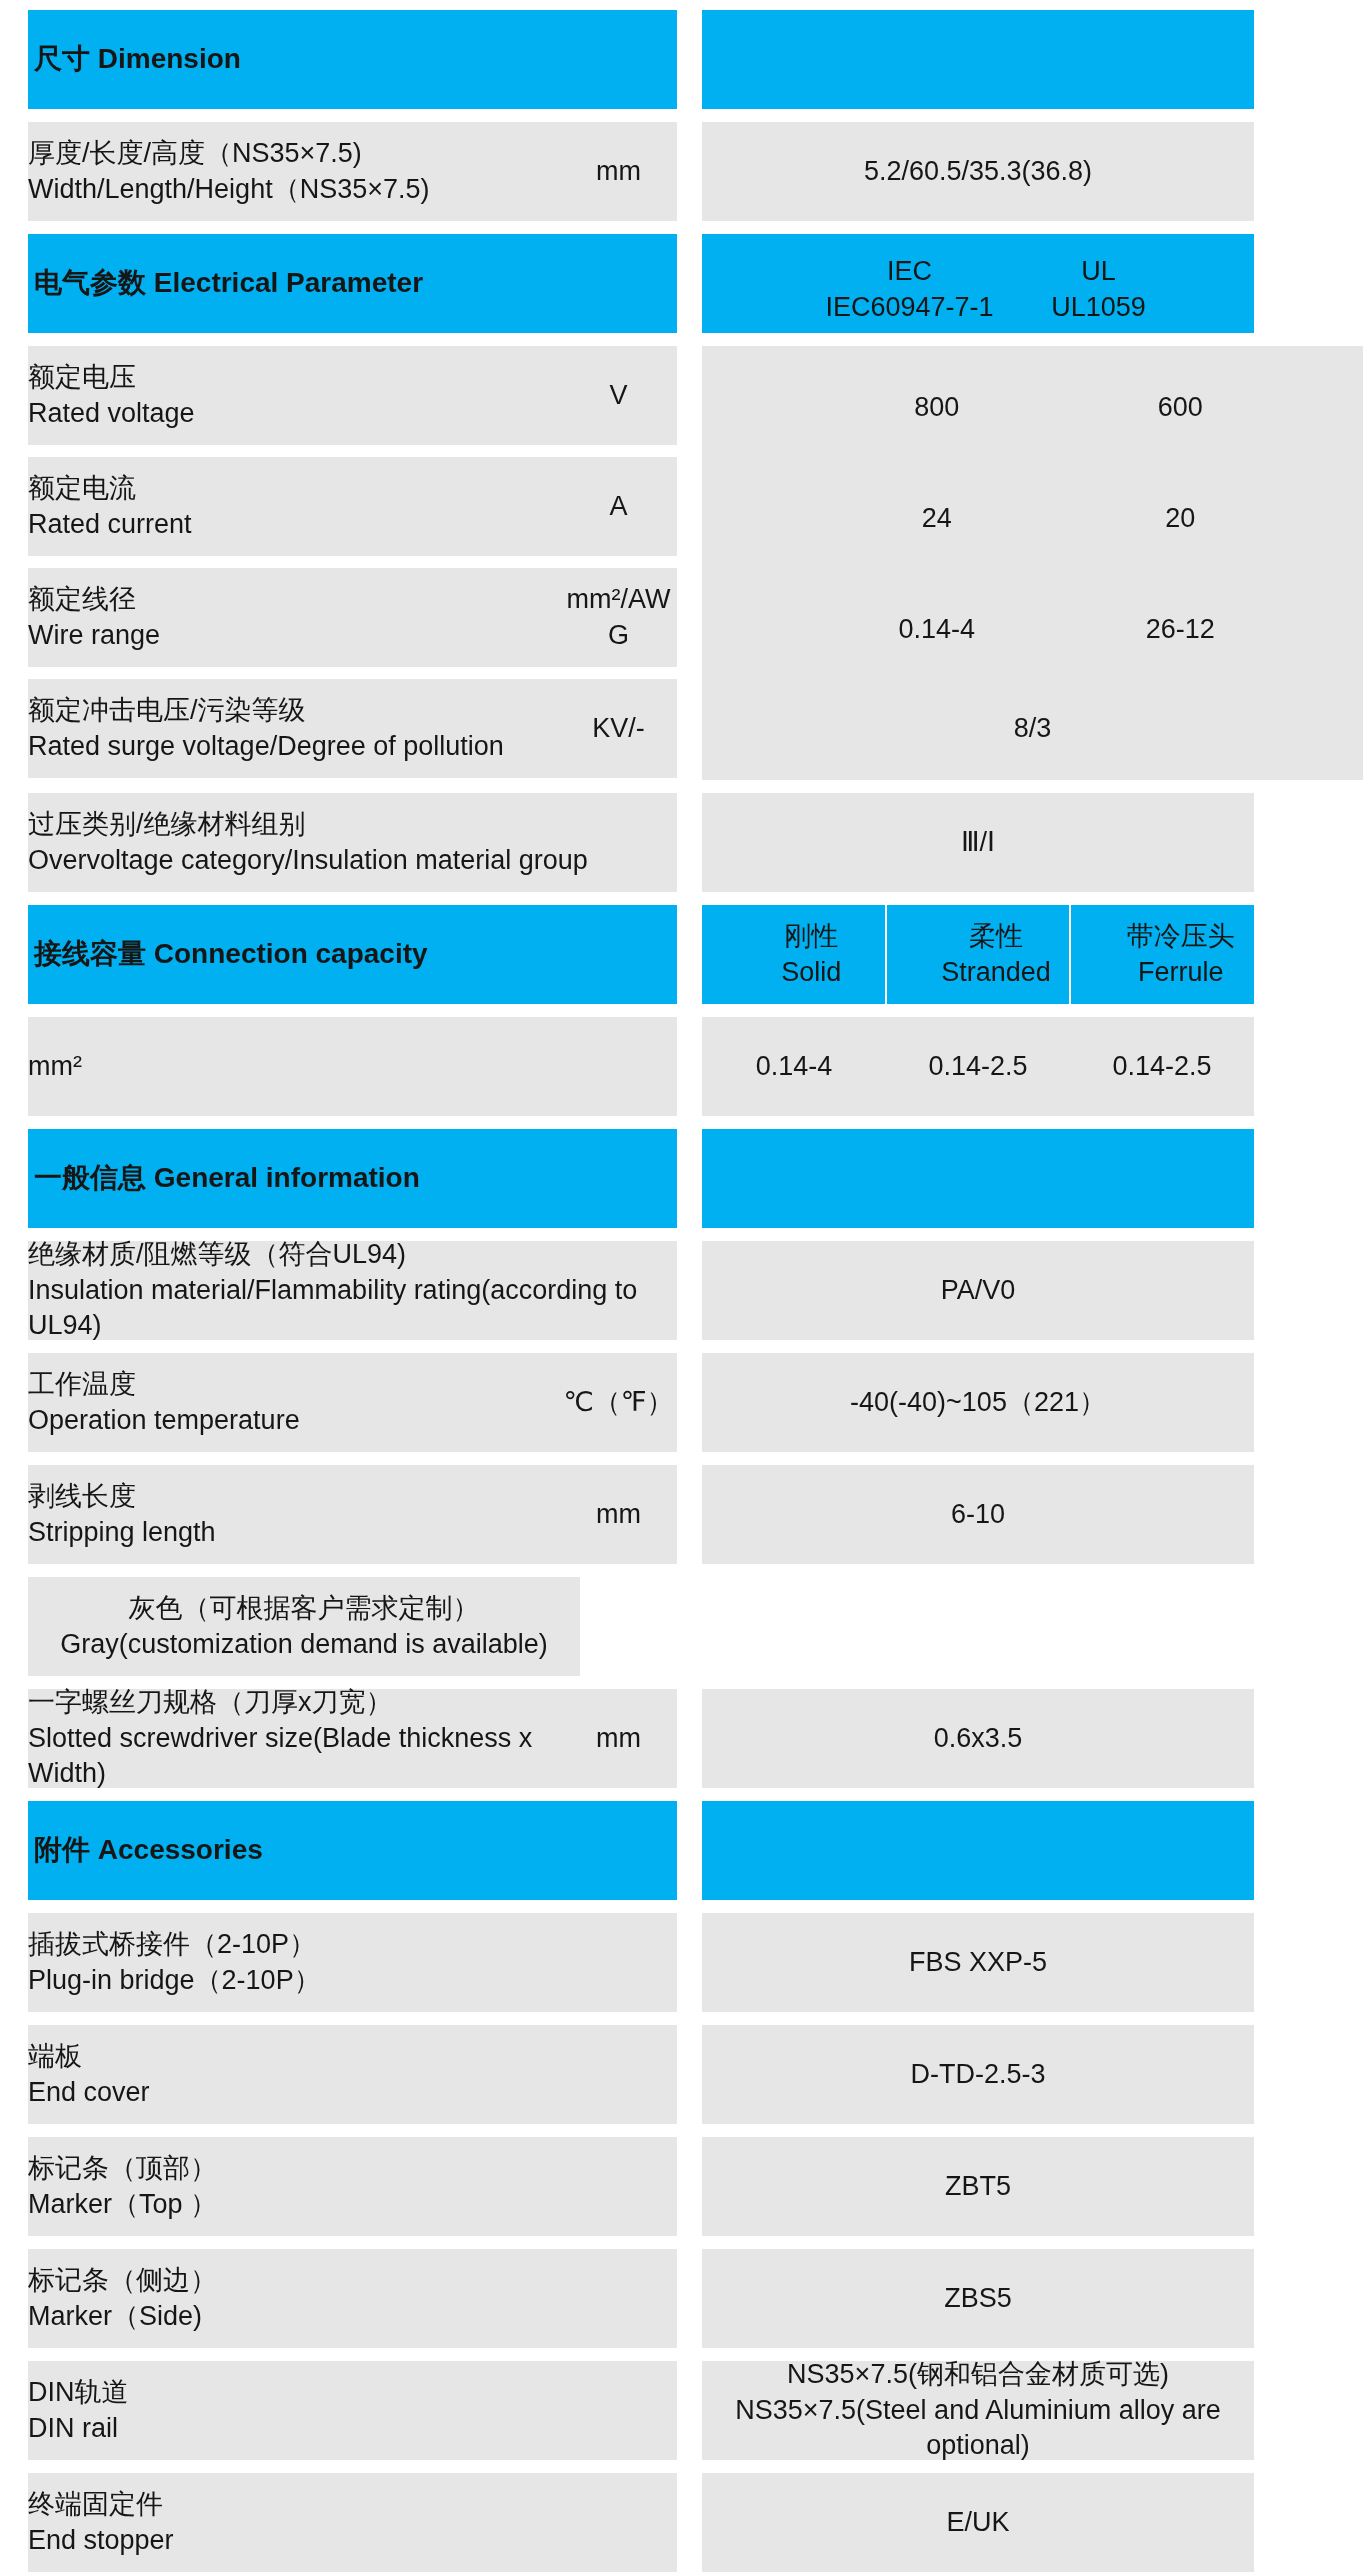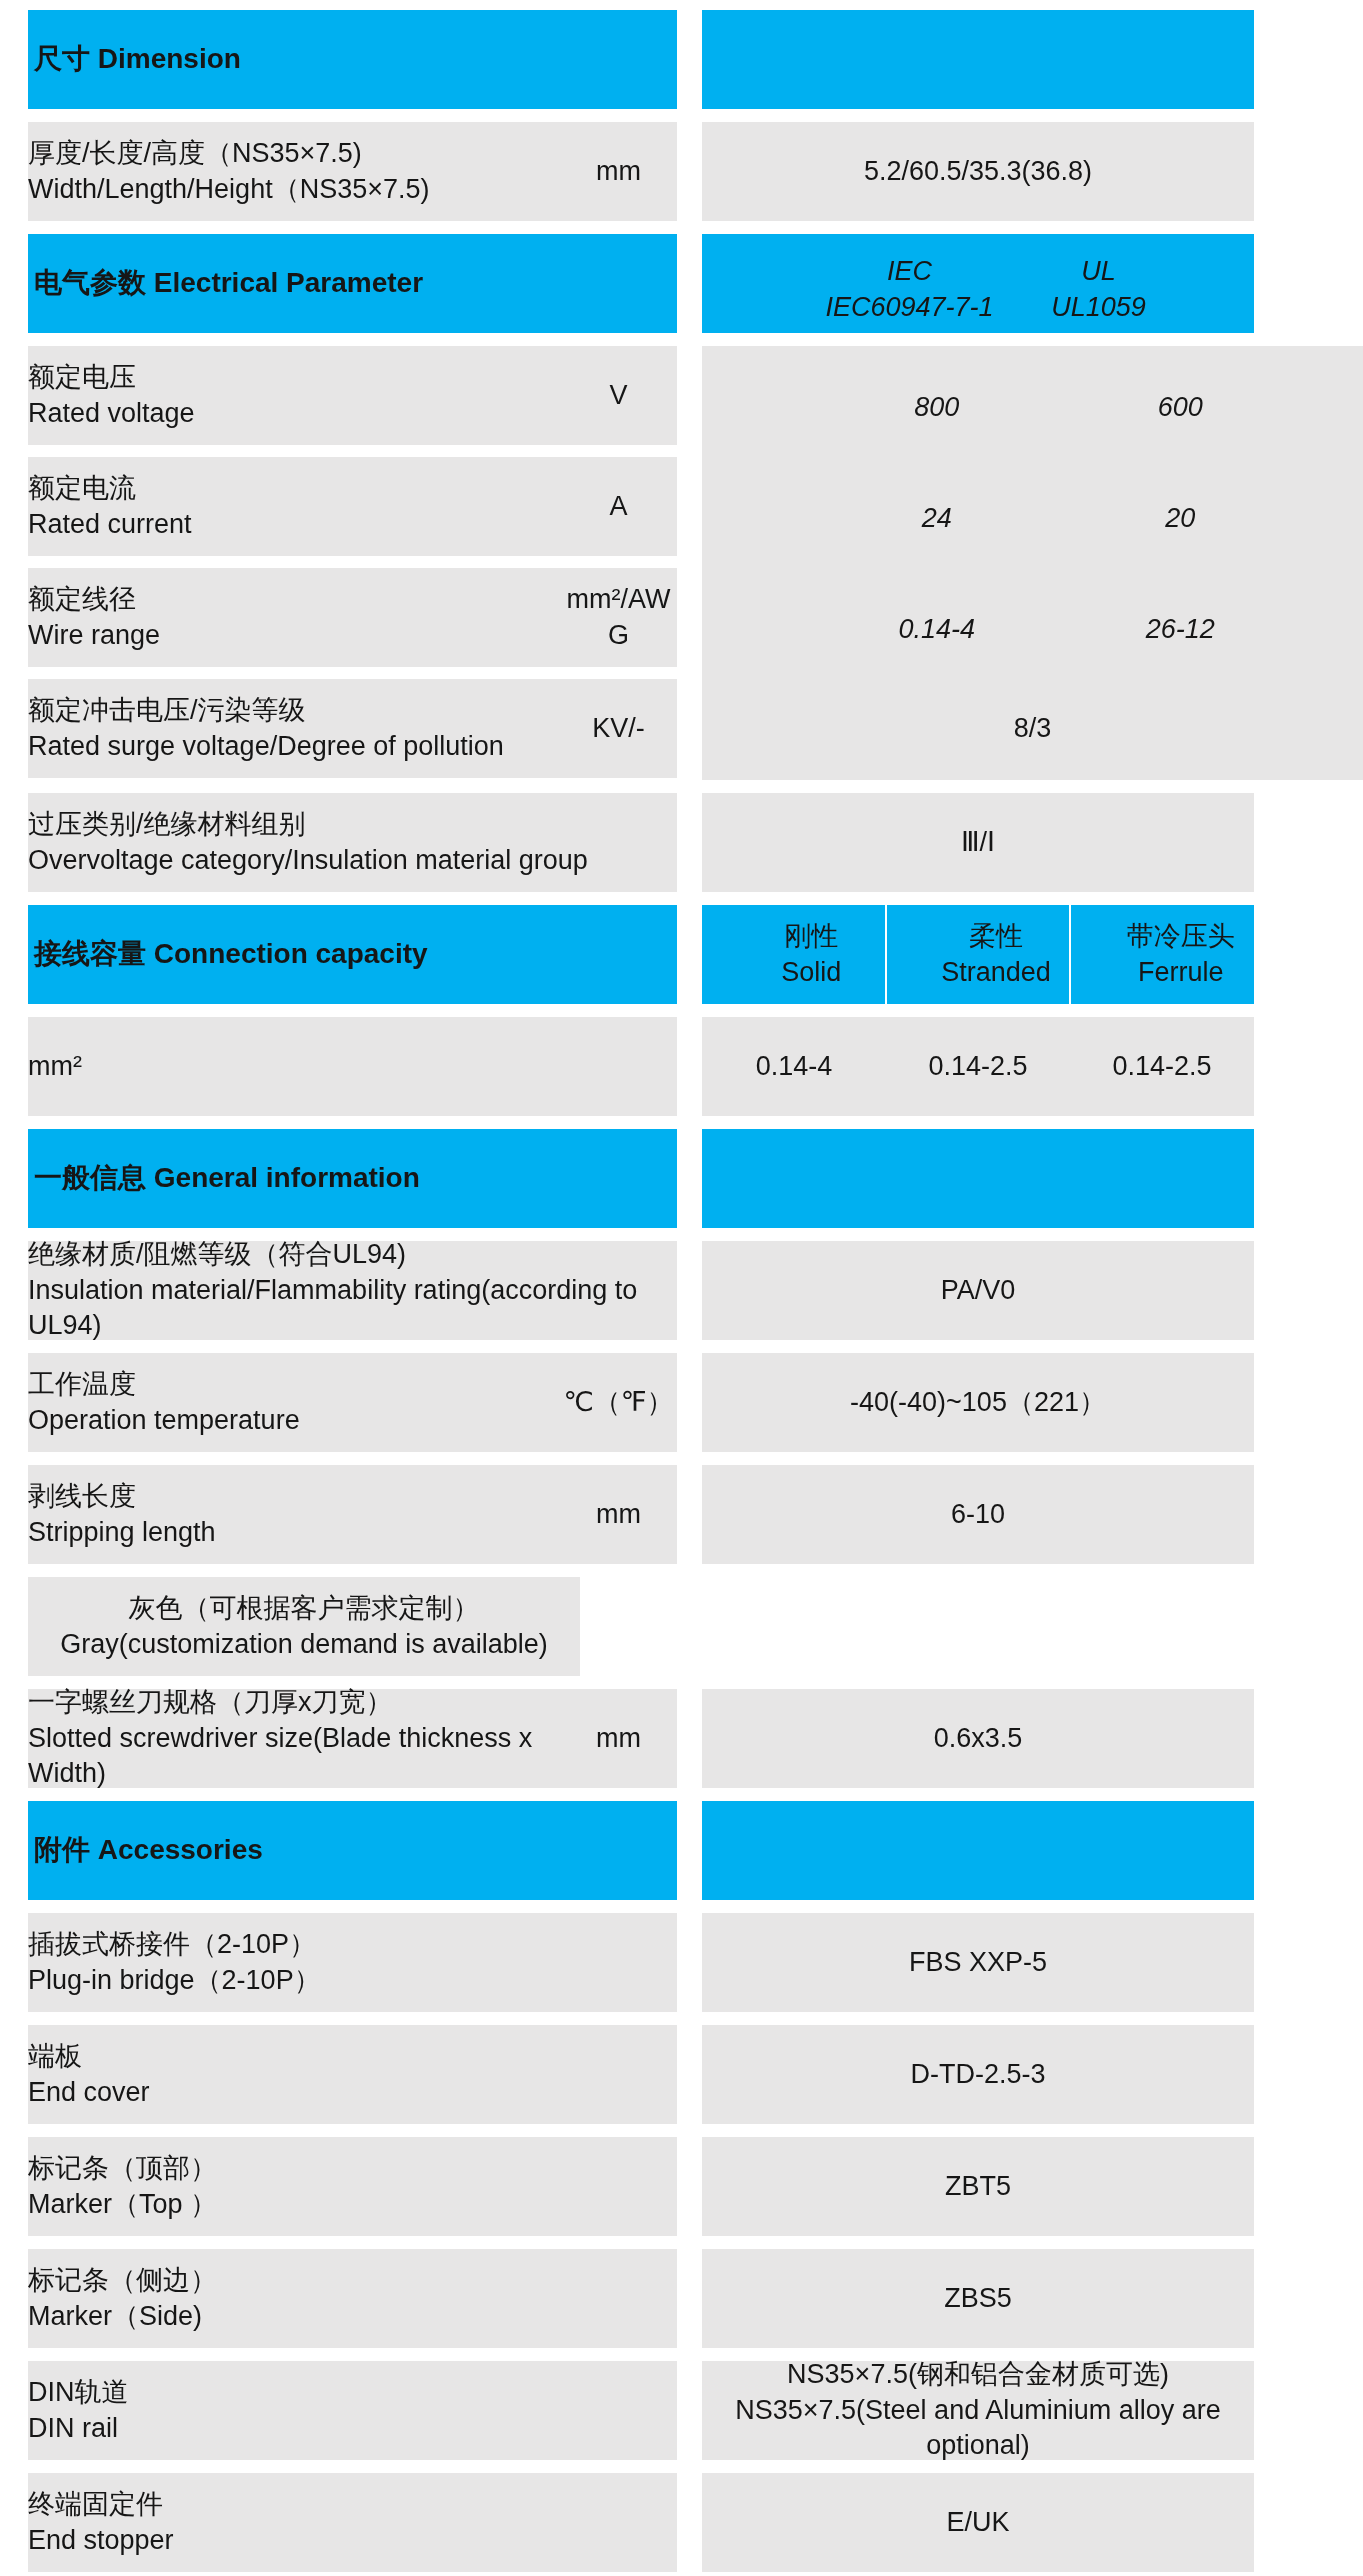--- a/index.html
+++ b/index.html
@@ -14,21 +14,21 @@
   .lab{flex:1;padding-left:0;white-space:pre-line;}
   .unit{width:117px;flex:none;text-align:center;white-space:pre-line;}
   .unit:empty{display:none;}
   .cl.head{background:#00b0f0;}
   .htitle{font-weight:bold;padding-left:6px;font-size:28px;white-space:pre-line;}
   .cr{width:552px;height:99px;background:#e7e6e6;box-sizing:border-box;}
   .cr.head{background:#00b0f0;}
   .val{white-space:pre-line;}
   .single{display:flex;align-items:center;justify-content:center;}
   .single .val{text-align:center;}
-  .dual{display:grid;grid-template-columns:1fr 1fr;align-items:center;padding:12px 61px 0 113px;font-style:italic;}
+  .dual{display:grid;grid-template-columns:1fr 1fr;align-items:center;padding:12px 61px 0 113px;}
   .dual .val{text-align:center;}
   .triple{display:grid;grid-template-columns:1fr 1fr 1fr;align-items:center;}
   .triple .val{text-align:center;}
   .cr.head.triple{column-gap:2px;background:#ffffff;}
   .hcol{background:#00b0f0;height:100%;display:flex;align-items:center;justify-content:center;text-align:center;white-space:pre-line;padding-left:36px;}
   .mleft{width:649px;display:flex;flex-direction:column;gap:12px;}
   .mleft .cl{height:99px;}
   .mright{width:760px;height:434px;background:#e7e6e6;display:flex;flex-direction:column;}
   .mrow{height:111px;box-sizing:border-box;}
   .mright .mrow:last-child{height:99px;}

